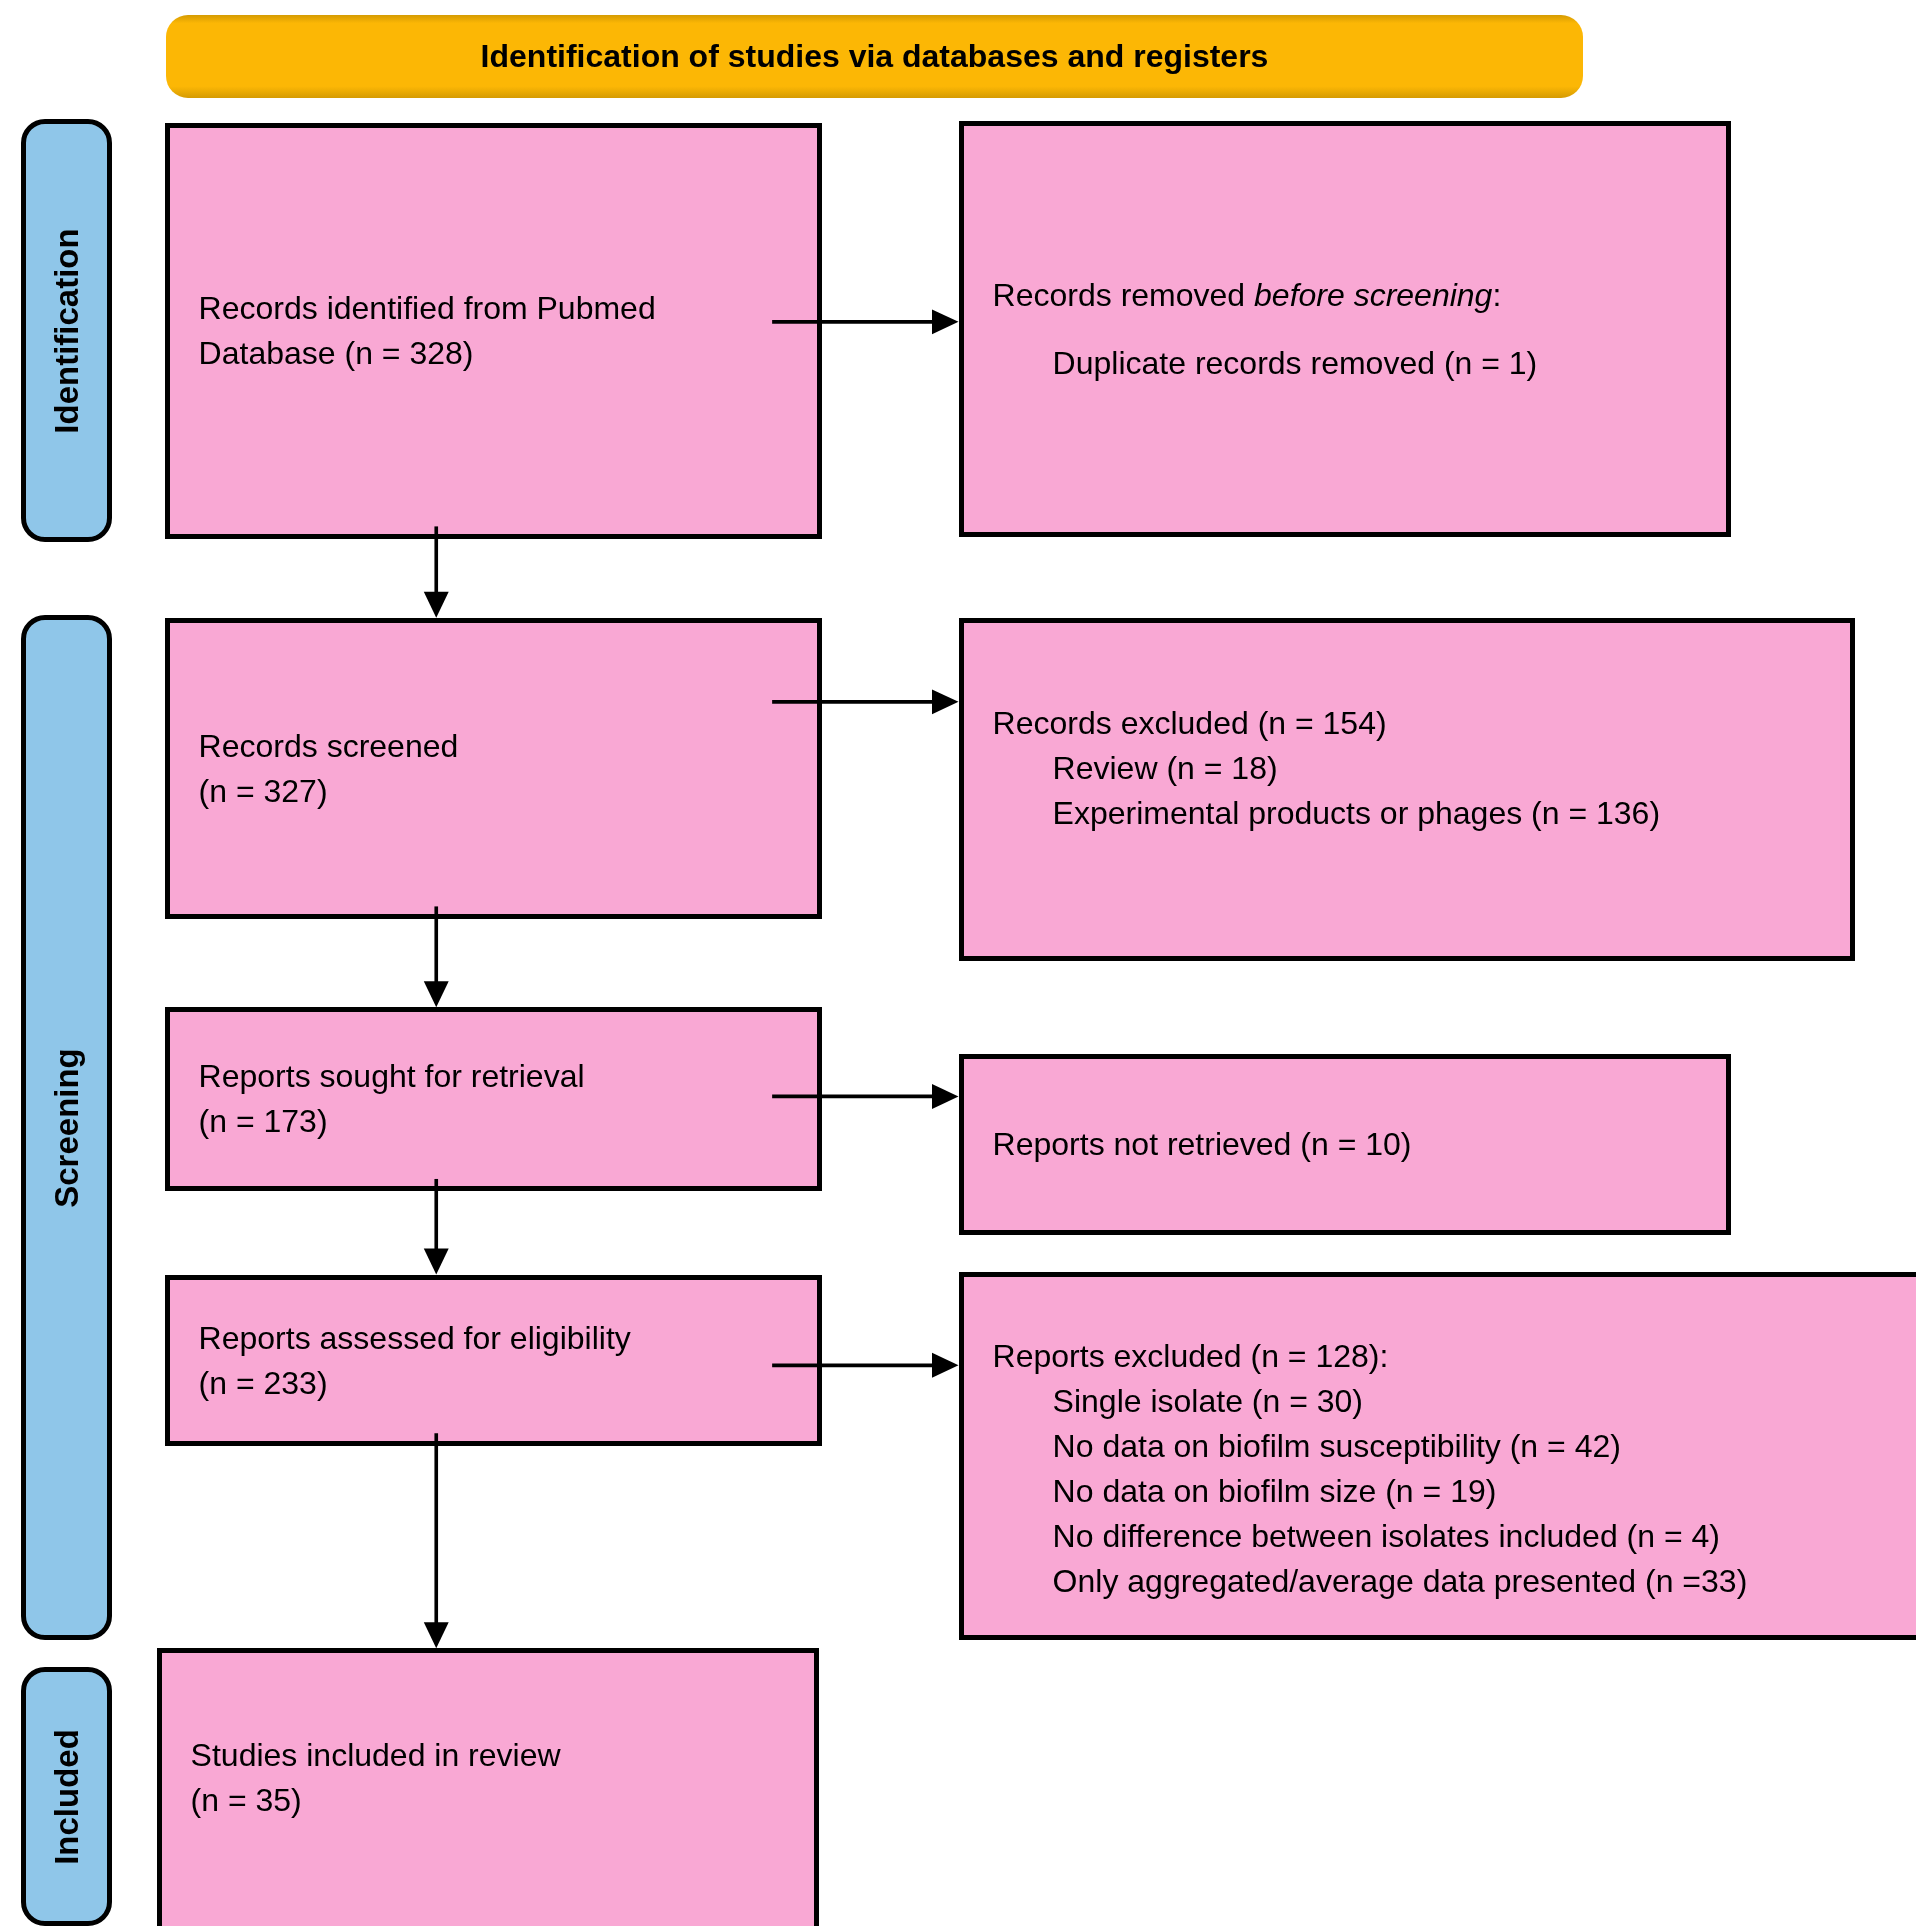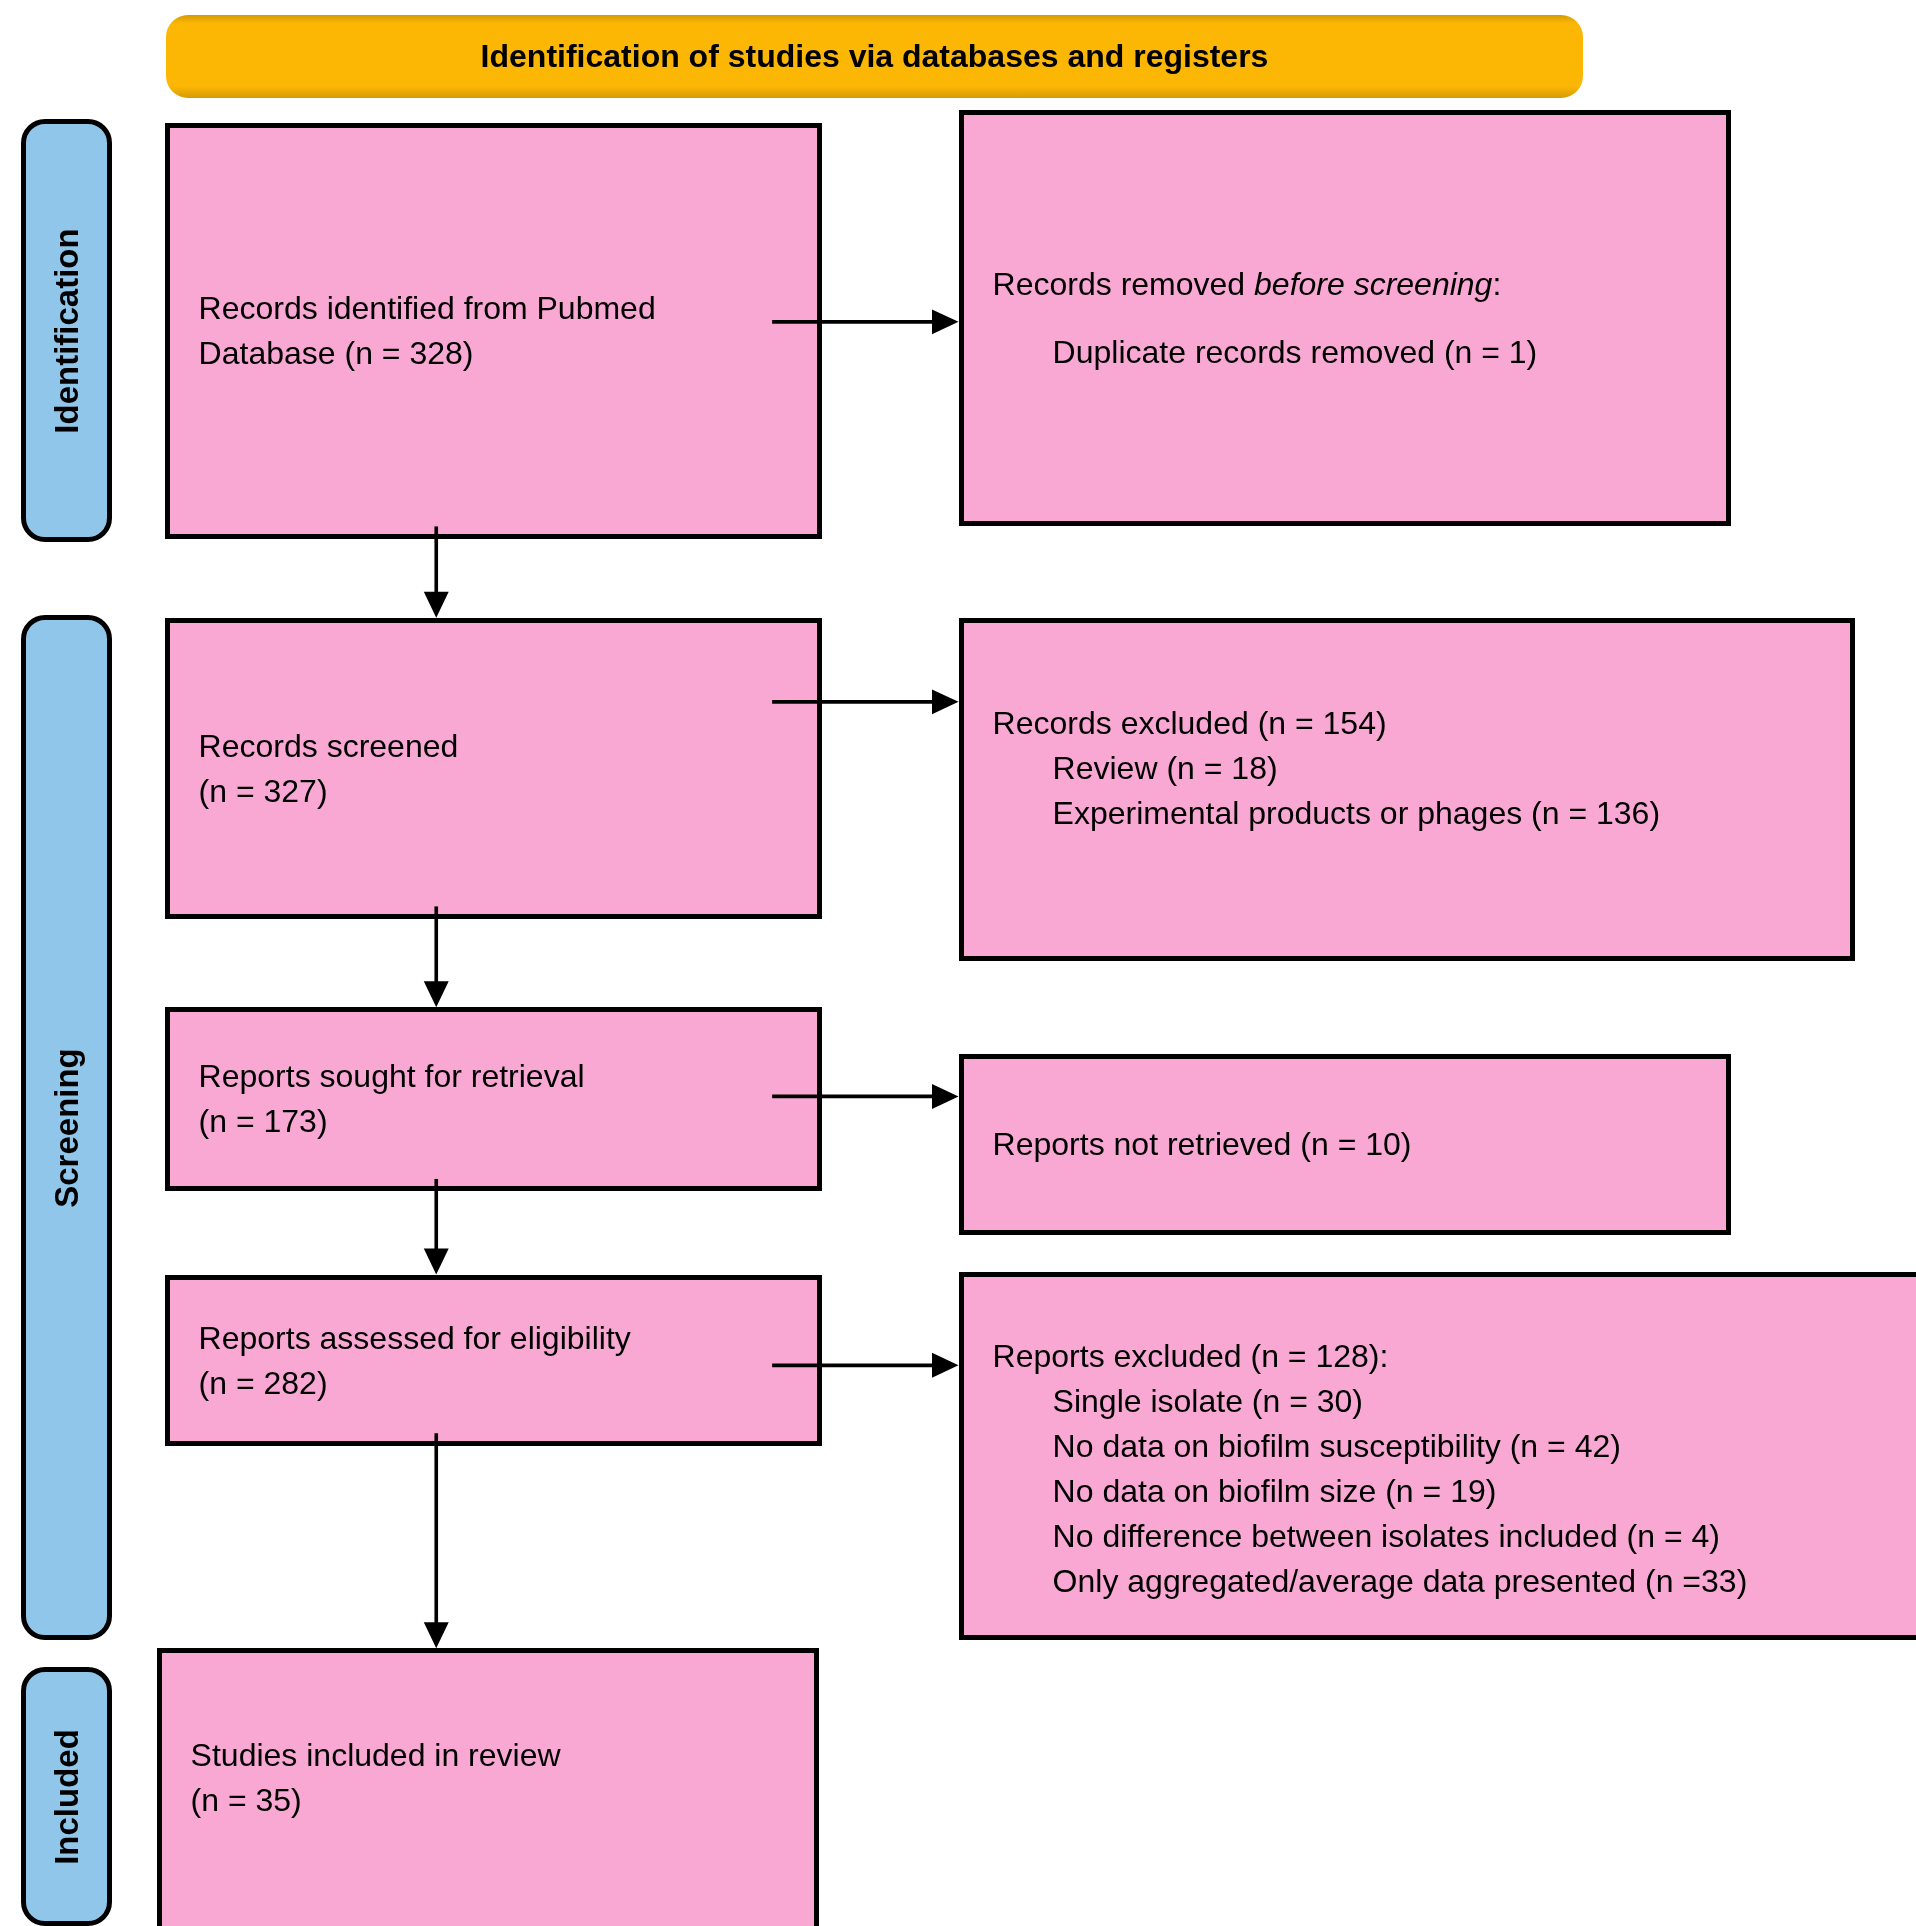--- a/index.html
+++ b/index.html
@@ -55,21 +55,21 @@
     border: 5.7px solid var(--line-color, #000);
     display: flex; flex-direction: column; justify-content: center;
     font-size: 32px; line-height: 45px;
     padding-left: 28.6px; padding-right: 10.4px;
   }
   .line { white-space: nowrap; }
   .line .ital, .line em { font-style: italic; }
   .indent { padding-left: 60px; }
 
   .box-identified        { left: 165px;  top: 123px;  width: 608px; height: 406px; }
-  .box-removed           { left: 959px; top: 110px;  width: 723px; height: 406px; gap: 23px; }
+  .box-removed           { left: 959px; top: 121px;  width: 723px; height: 406px; gap: 23px; }
   .box-screened          { left: 165px;  top: 618px; width: 608px; height: 291px; }
   .box-rec-excluded      { left: 959px; top: 618px; width: 847px; height: 291px; padding-bottom: 42px; }
   .box-sought            { left: 165px;  top: 1007px; width: 608px; height: 174px; }
   .box-not-retrieved     { left: 959px; top: 1010px; width: 723px; height: 171px; margin-top: 44px; }
   .box-assessed          { left: 165px;  top: 1275px; width: 608px; height: 161px; }
   .box-rep-excluded      { left: 959px; top: 1272px; width: 930px; height: 332px; padding-top: 26px; }
   .box-included          { left: 157px;  top: 1648px; width: 613px; height: 249px; padding-bottom: 67px; }
 
   
   svg.arrows {
@@ -124,21 +124,21 @@
     <div class="line">Reports sought for retrieval</div>
     <div class="line">(n = 173)</div>
   </div>
 
   <div class="box box-not-retrieved">
     <div class="line">Reports not retrieved (n = 10)</div>
   </div>
 
   <div class="box box-assessed">
     <div class="line">Reports assessed for eligibility</div>
-    <div class="line">(n = 282)</div>
+    <div class="line">(n = 233)</div>
   </div>
 
   <div class="box box-rep-excluded">
     <div class="line">Reports excluded (n = 128):</div>
     <div class="line indent">Single isolate (n = 30)</div>
     <div class="line indent">No data on biofilm susceptibility (n = 42)</div>
     <div class="line indent">No data on biofilm size (n = 19)</div>
     <div class="line indent">No difference between isolates included (n = 4)</div>
     <div class="line indent">Only aggregated/average data presented (n =33)</div>
   </div>

